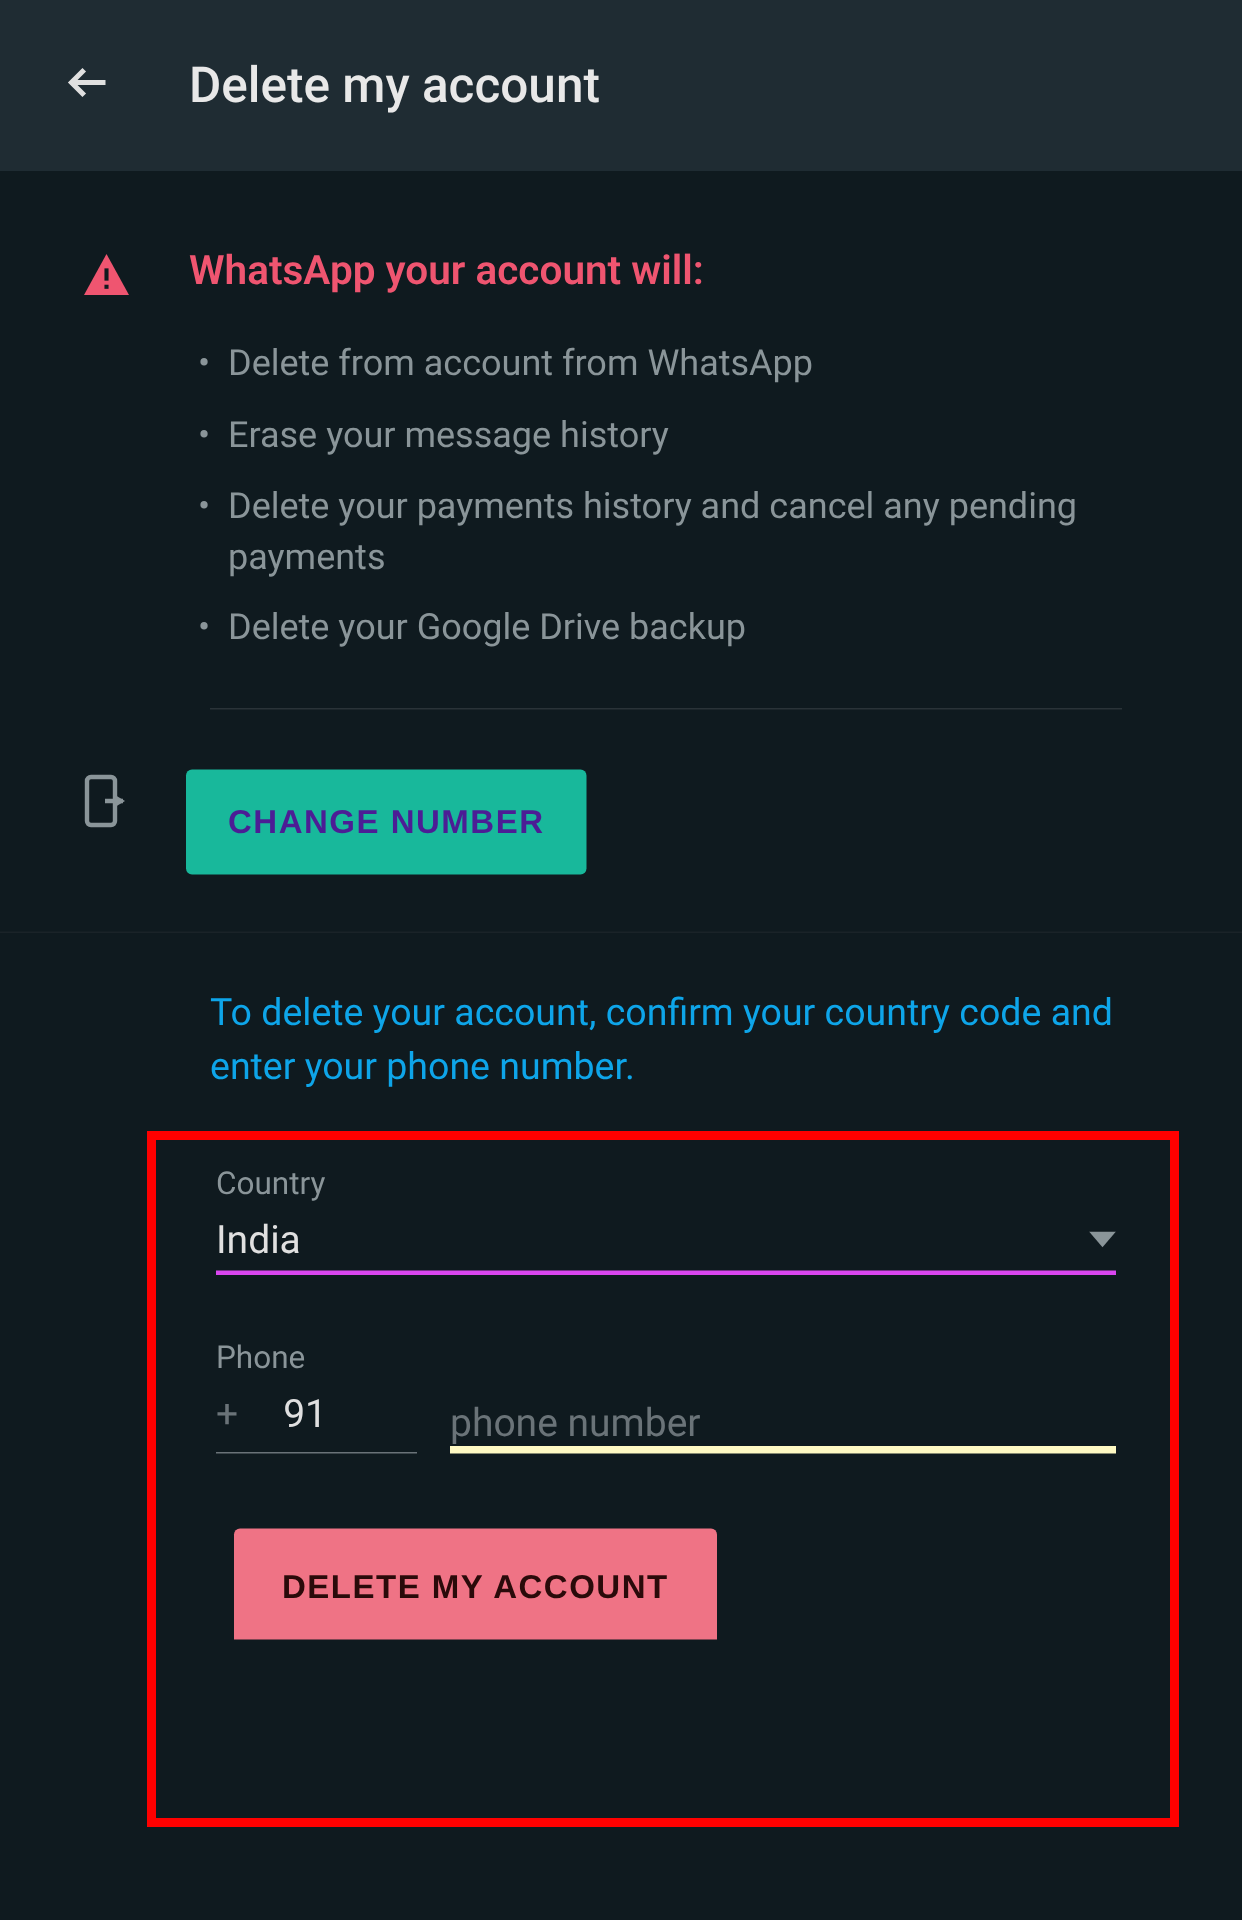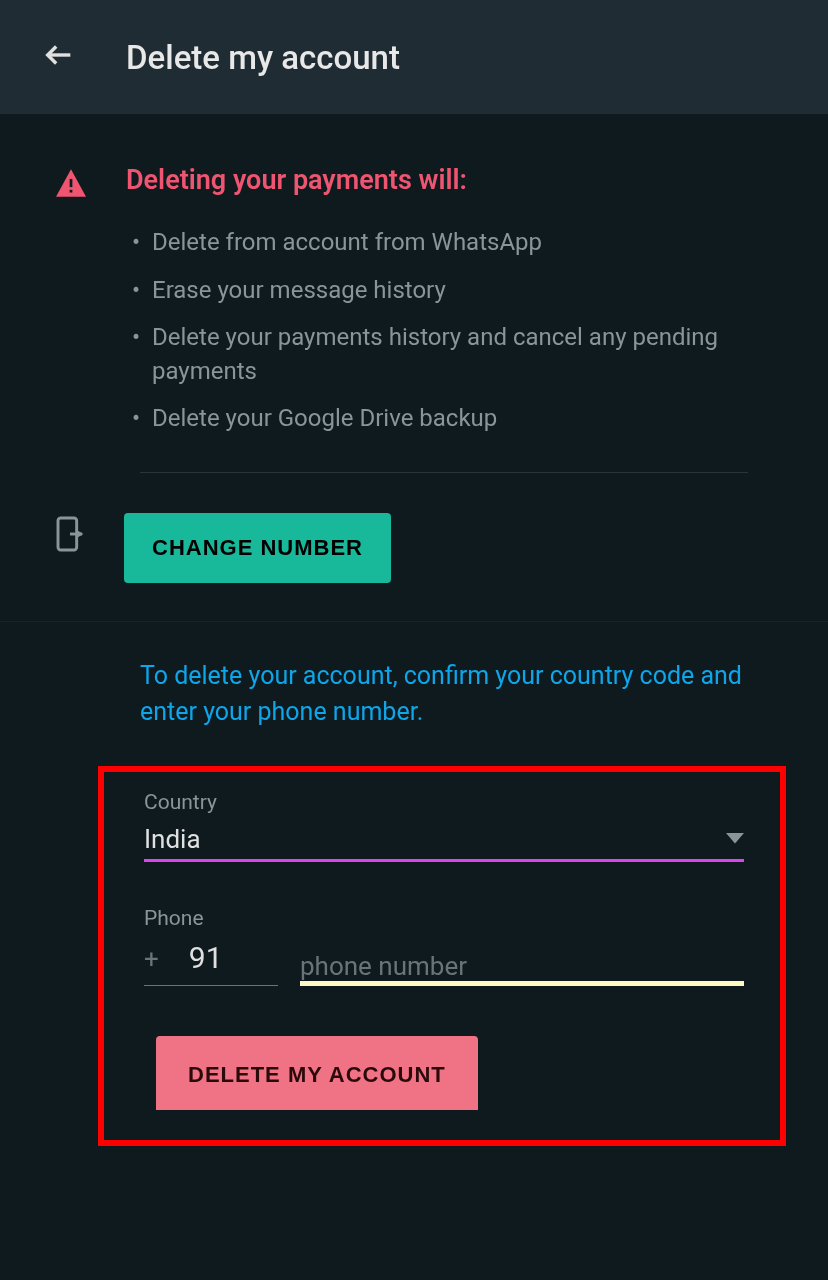--- a/index.html
+++ b/index.html
@@ -79,21 +79,21 @@
     .change-icon-wrap {
       padding-top: 2px;
     }
     .change-text {
       color: #e0e0e0;
       font-size: 27px;
       margin-bottom: 38px;
     }
     .change-button {
       background-color: #18b89b;
-      color: #000000;
+      color: #4c1d95;
       border: none;
       padding: 22px 28px;
       font-size: 22px;
       font-weight: 700;
       letter-spacing: 1px;
       cursor: pointer;
       border-radius: 4px;
     }
     .section-divider {
       height: 1px;
@@ -101,23 +101,23 @@
       margin: 0;
     }
     .instruction {
       color: #0ea5e9;
       font-size: 25px;
       line-height: 1.45;
       padding: 36px 48px 18px 140px;
     }
     .highlight-box {
       border: 6px solid #ff0000;
-      margin: 18px 42px 0 98px;
+      margin: 6px 42px 0 98px;
       padding: 18px 36px 0 40px;
-      height: 380px;
+      height: 464px;
       position: relative;
     }
     .field-label {
       color: #8a9599;
       font-size: 21px;
       margin-bottom: 10px;
     }
     .country-row {
       display: flex;
       justify-content: space-between;
@@ -148,21 +148,21 @@
       padding-bottom: 10px;
       width: 134px;
     }
     .plus-sign {
       color: #6a7378;
       font-size: 26px;
       padding-right: 18px;
     }
     .country-code {
       color: #e0e0e0;
-      font-size: 30px;
+      font-size: 26px;
       padding-left: 12px;
       background: transparent;
       border: none;
       width: 60px;
       outline: none;
       font-family: inherit;
     }
     .phone-input {
       flex: 1;
       background: transparent;
@@ -206,21 +206,21 @@
 
   <div class="warning-section">
     <div class="warning-icon-wrap">
       <svg width="34" height="30" viewBox="0 0 24 22" fill="#ef5570">
         <path d="M12 1 L23 21 L1 21 Z"></path>
         <rect x="11" y="8" width="2" height="6" fill="#0f1a1f"></rect>
         <rect x="11" y="16" width="2" height="2" fill="#0f1a1f"></rect>
       </svg>
     </div>
     <div>
-      <div class="warning-title">Deleting your payments will:</div>
+      <div class="warning-title">WhatsApp your account will:</div>
       <ul class="warning-list">
         <li>Delete from account from WhatsApp</li>
         <li>Erase your message history</li>
         <li>Delete your payments history and cancel any pending payments</li>
         <li>Delete your Google Drive backup</li>
       </ul>
     </div>
   </div>
 
   <div class="divider"></div>

